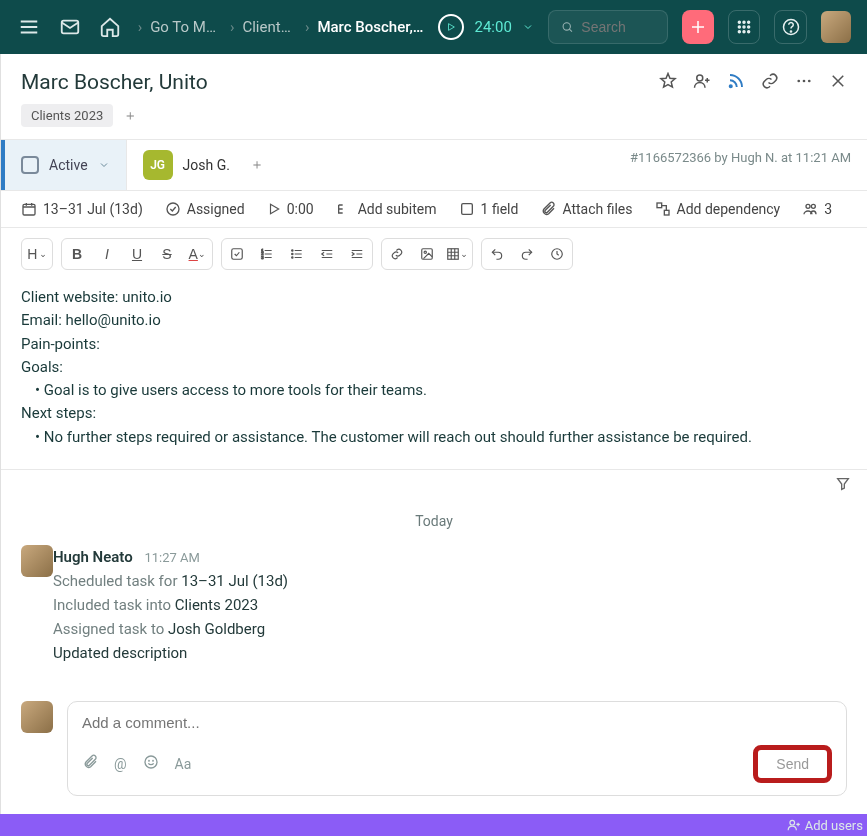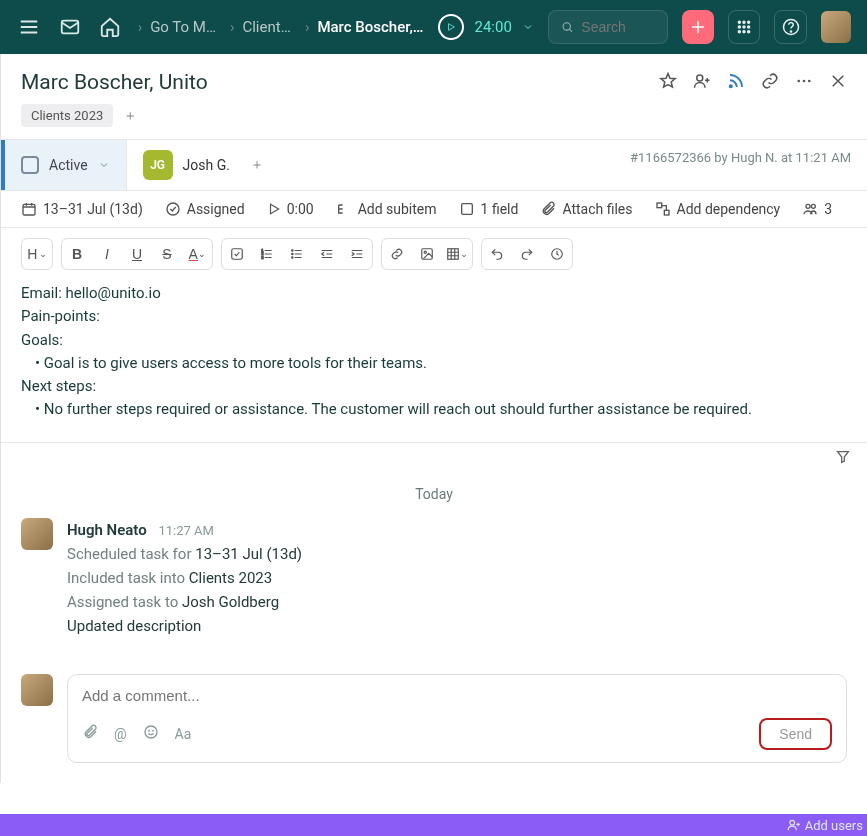--- a/index.html
+++ b/index.html
@@ -62,34 +62,34 @@
 .editor-body .heading { margin-top: 4px; }
 .editor-body ul { list-style: none; padding-left: 14px; }
 .editor-body li::before { content: "• "; }
 
 .divider-sec { border-top: 1px solid #e8e8e8; display: flex; justify-content: flex-end; padding: 6px 16px; }
 .funnel { cursor: pointer; color: #666; }
 
 
 .activity { padding: 12px 20px 20px 20px; }
 .today { text-align: center; color: #6a7a7a; font-size: 14px; margin-bottom: 16px; }
-.event { display: flex; gap: 14px; }
+.event { display: flex; }
 .ev-avatar { width: 32px; height: 32px; border-radius: 6px; background: linear-gradient(135deg,#c9a97e,#8b6f47); flex-shrink: 0; }
 .ev-body { color: #728080; font-size: 15px; line-height: 1.6; }
 .ev-body .auth { font-weight: 600; color: #233a3a; margin-right: 8px; }
 .ev-body .ts { font-size: 13px; color: #8a9a9a; }
 .ev-body .strong { color: #233a3a; }
 
 
 .comment-row { display: flex; gap: 14px; padding: 16px 20px 20px 20px; align-items: flex-start; }
 .comment-box { flex: 1; border: 1px solid #ddd; border-radius: 10px; padding: 12px 14px; }
 .comment-box input { border: none; outline: none; width: 100%; font-size: 15px; color: #333; }
 .comment-tools { display: flex; align-items: center; gap: 16px; margin-top: 14px; color: #8a9a9a; }
 .comment-tools .ct { cursor: pointer; }
-.send-btn { margin-left: auto; border: 2px solid #b91c1c; border-radius: 8px; padding: 6px 18px; color: #999; font-size: 14px; cursor: pointer; background:#fff; }
+.send-btn { margin-left: auto; border: 5px solid #b91c1c; border-radius: 8px; padding: 6px 18px; color: #999; font-size: 14px; cursor: pointer; background:#fff; }
 
 
 .bottom-bar { position: absolute; bottom: 0; left: 0; right: 0; height: 22px; background: #8b5cf6; color: #dce8e8; display: flex; align-items: center; justify-content: flex-end; padding: 0 4px; font-size: 13px; }
 .bottom-bar span { cursor: pointer; display: flex; align-items: center; gap: 4px; }
 </style>
 </head>
 <body>
 
 <div class="topbar">
   <div class="icon-btn">
@@ -371,20 +371,21 @@
     <button>
           <svg width="14" height="14" viewBox="0 0 24 24" fill="none" stroke="#555" stroke-width="2">
             <circle cx="12" cy="12" r="9"></circle>
             <path d="M12 7v5l3 2"></path>
           </svg>
         </button>
   </div>
 </div>
 
 <div class="editor-body">
+  <div class="heading">Client website: unito.io</div>
   <div>Email: hello@unito.io</div>
   <div>Pain-points:</div>
   <div>Goals:</div>
   <ul>
         <li>Goal is to give users access to more tools for their teams.</li>
       </ul>
   <div>Next steps:</div>
   <ul>
         <li>No further steps required or assistance. The customer will reach out should further assistance be required.</li>
       </ul>

